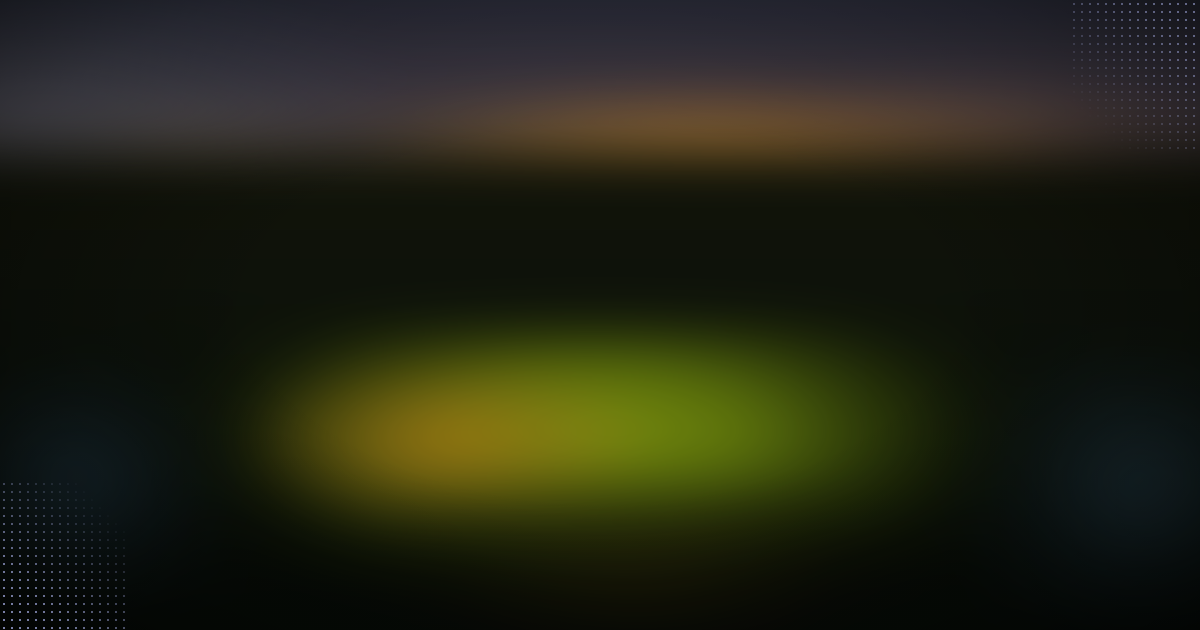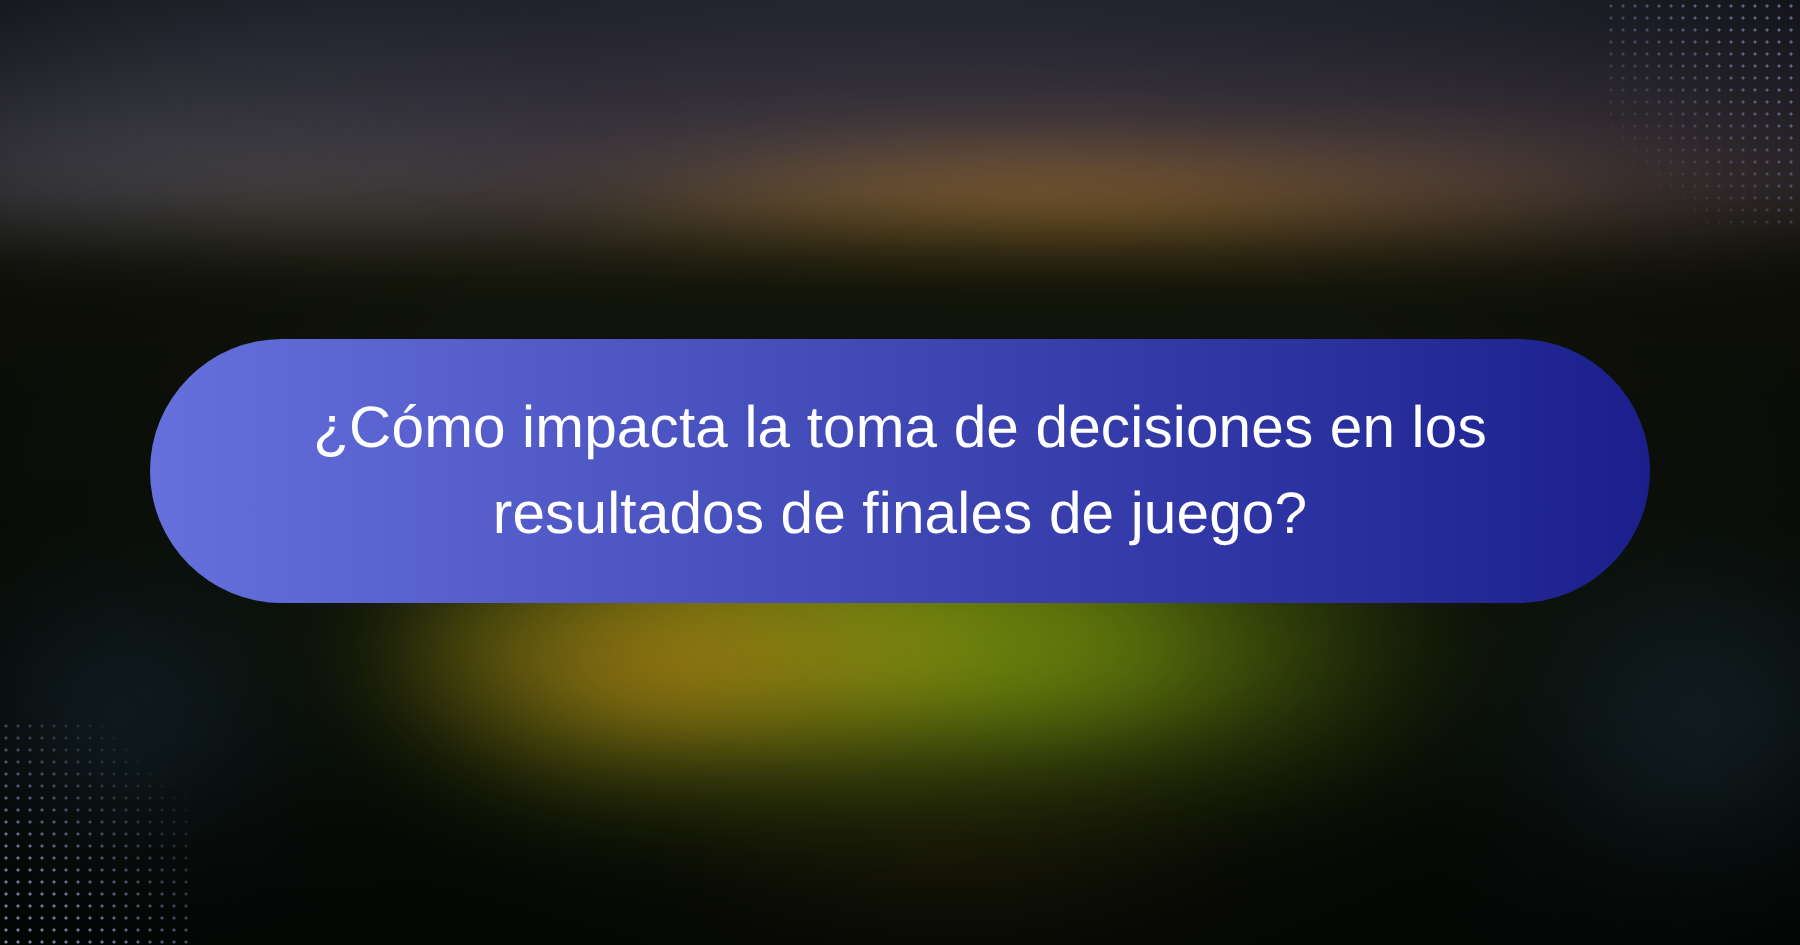--- a/index.html
+++ b/index.html
@@ -228,17 +228,14 @@
     <div class="bg-layer bg-pitch-warm"></div>
     <div class="bg-layer bg-pitch-dark"></div>
     <div class="bg-layer bg-speckle"></div>
   </div>
   <div class="bg-layer bg-darken" style="background: rgba(4, 6, 8, 0.16);"></div>
   <div class="bg-layer bg-vignette"></div>
 
   <div class="dots dots-tr" style="background-image: radial-gradient(circle, rgb(168, 176, 232) 0.9px, rgba(0, 0, 0, 0) 1.2px); background-size: 8px 8px;"></div>
   <div class="dots dots-bl" style="background-image: radial-gradient(circle, rgb(168, 176, 232) 0.9px, rgba(0, 0, 0, 0) 1.2px); background-size: 8px 8px;"></div>
 
-  <div class="pill" style="background: linear-gradient(90deg, rgb(102, 112, 221) 0%, rgb(26, 31, 140) 100%);">
-    <h1 class="pill-title" style="color: rgb(255, 255, 255);">¿Cómo impacta la toma de decisiones en los resultados de finales de juego?</h1>
-  </div>
 
 </div>
 
 </body></html>

